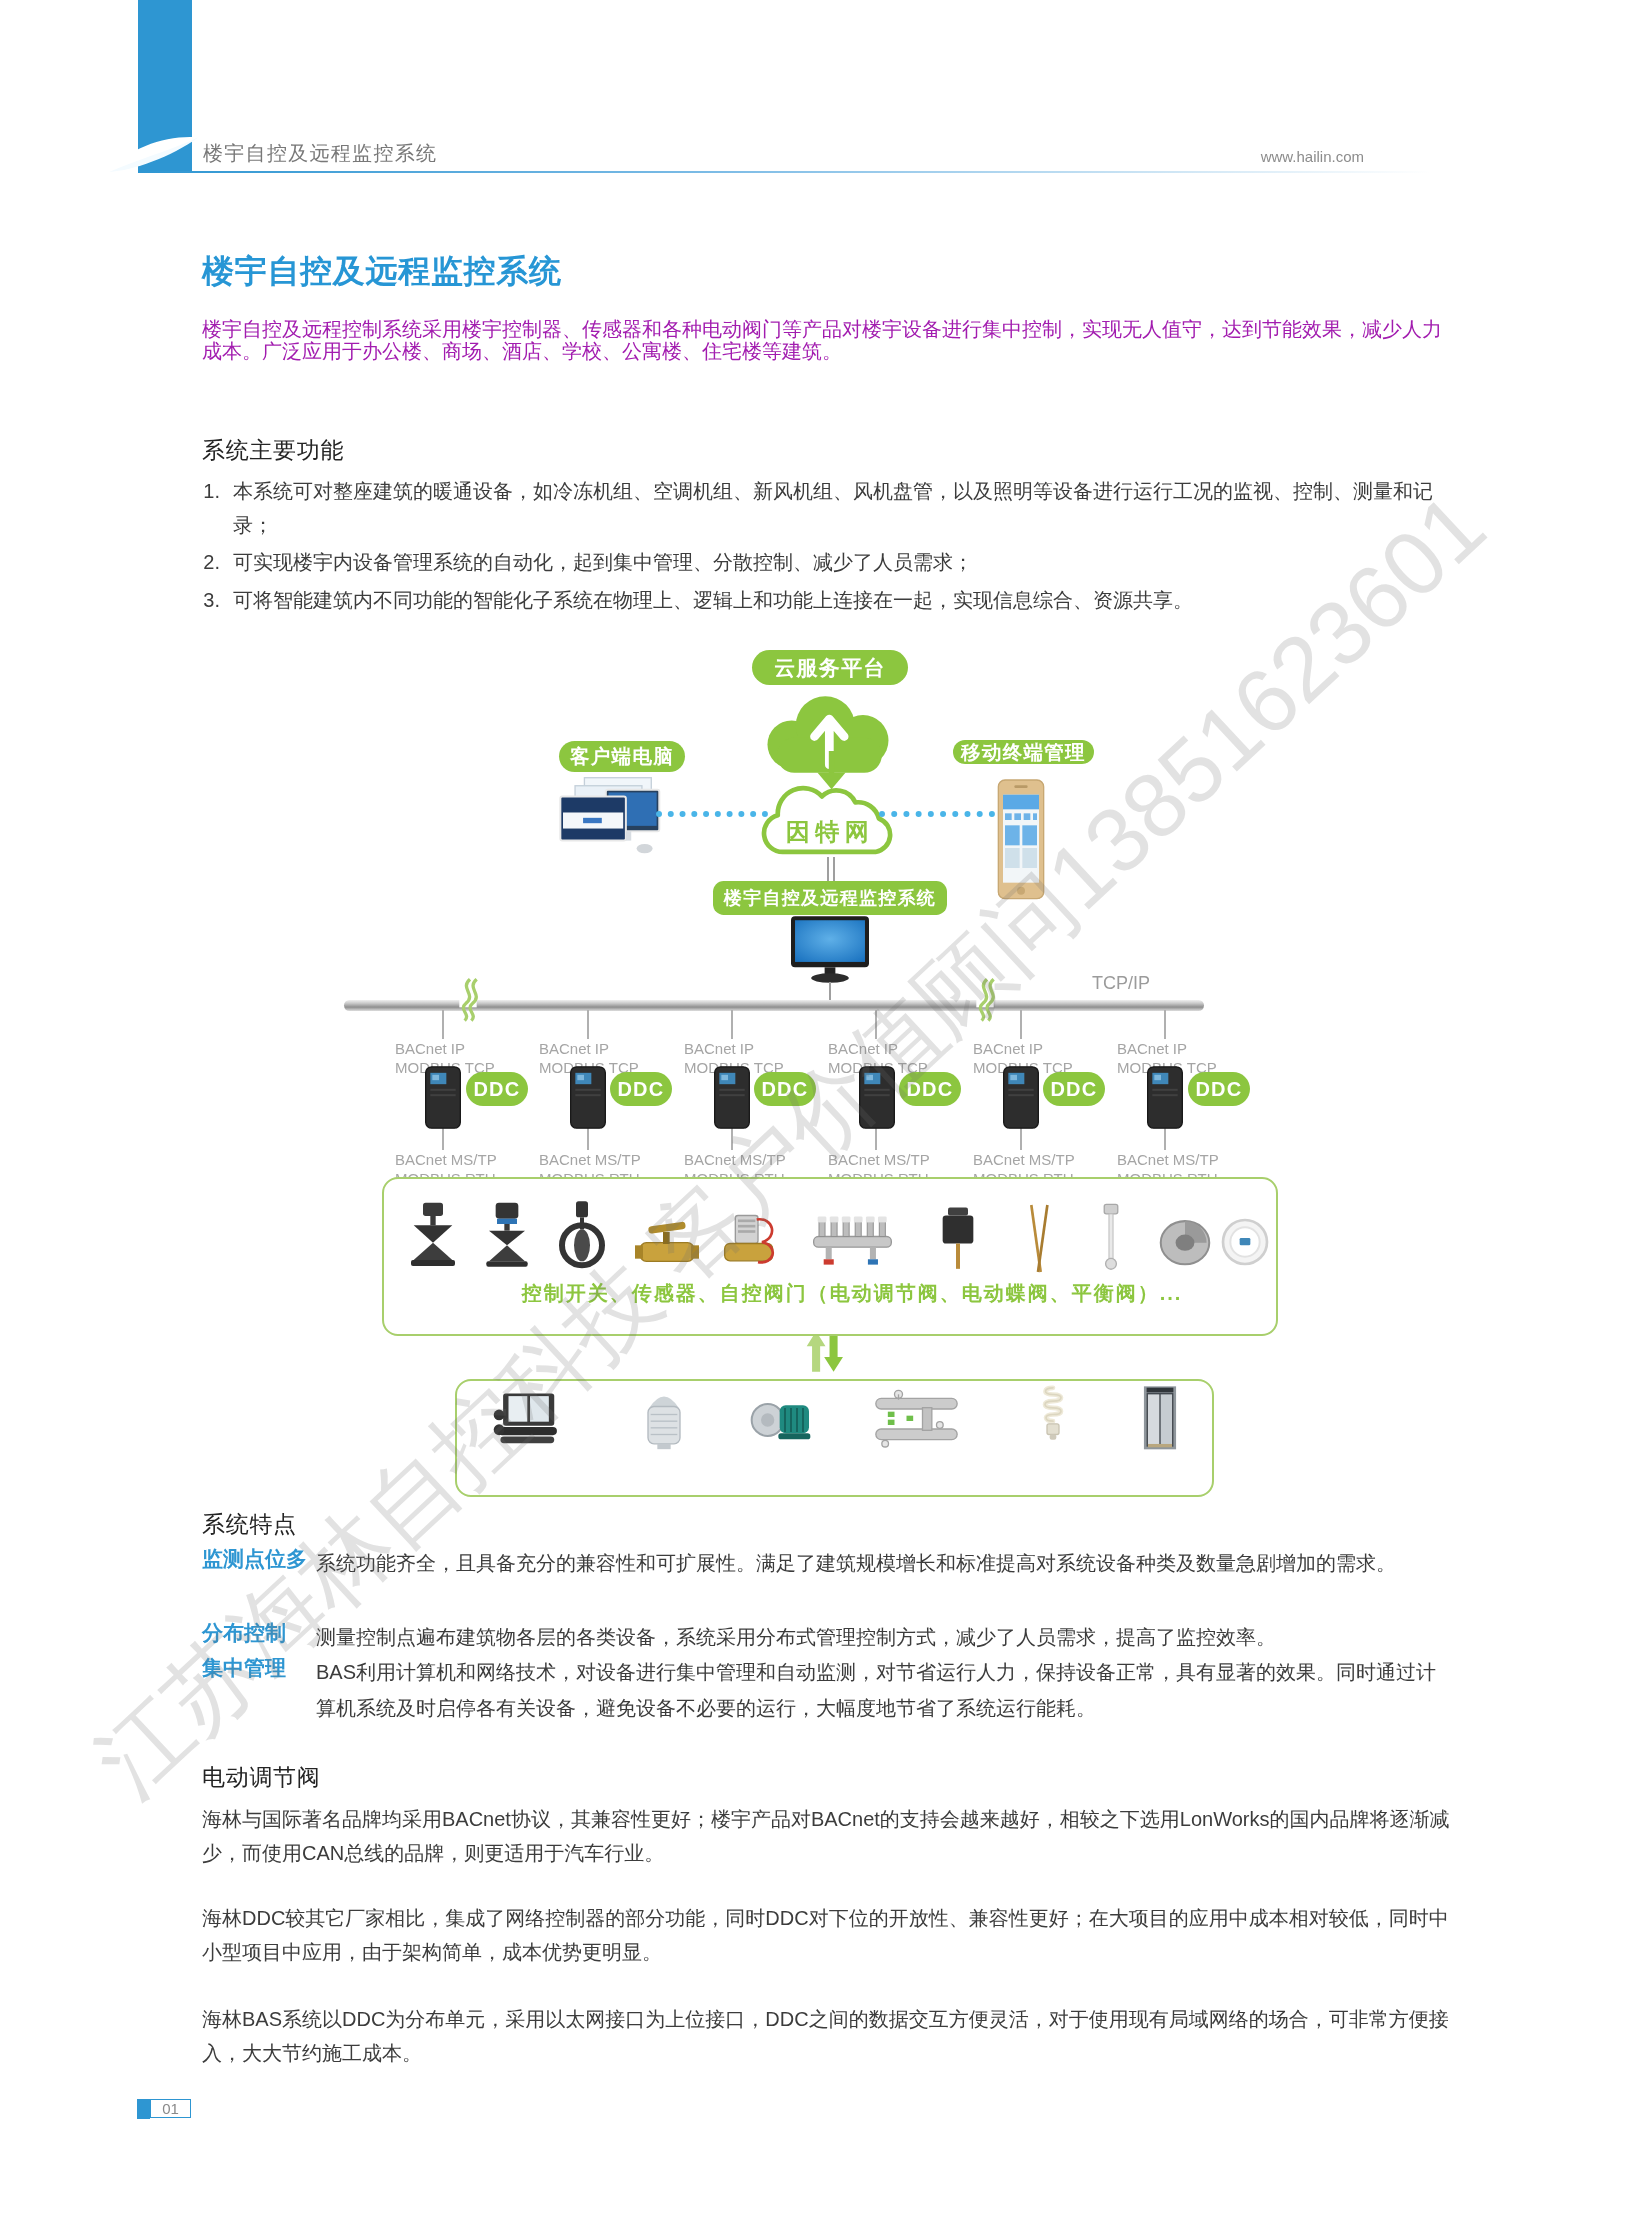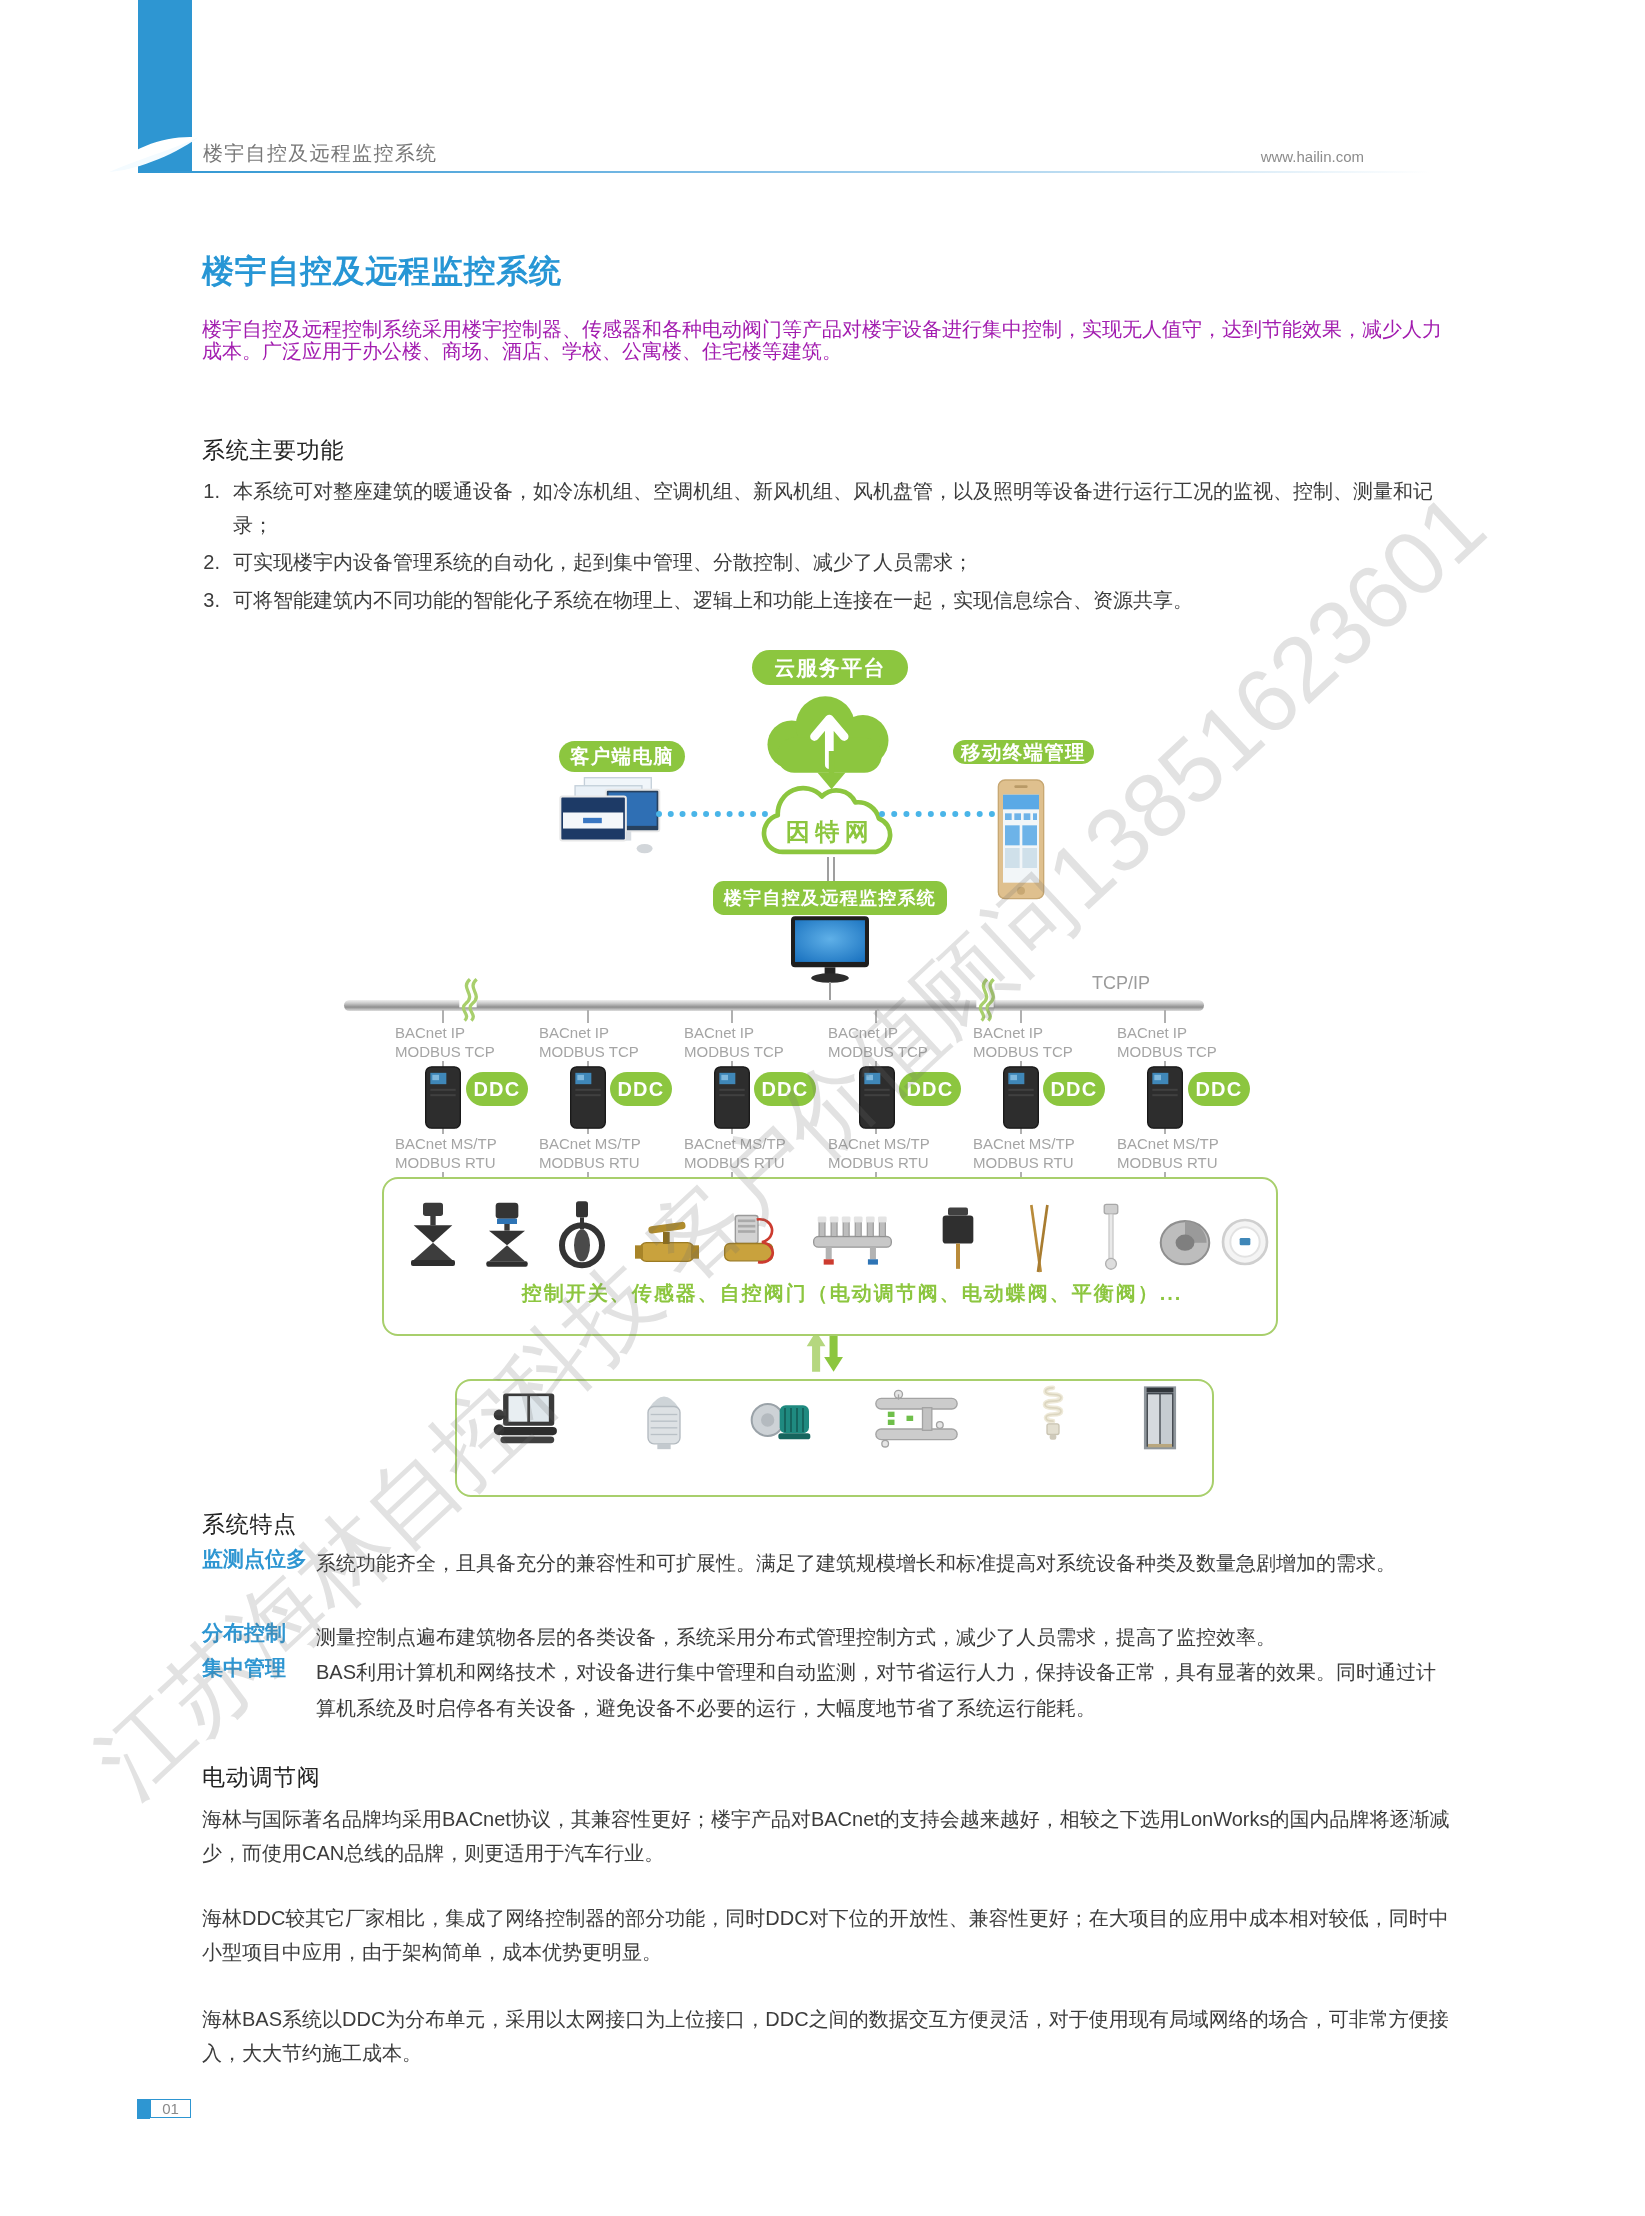--- a/index.html
+++ b/index.html
@@ -24,21 +24,21 @@
   .feat-text{margin-left:114px;font-size:20px;line-height:36px;color:#3c3c3c;}
   .adv-p{left:202px;width:1251px;font-size:20px;line-height:34px;color:#3c3c3c;}
   
   .gpill{position:absolute;background:#8CC63F;color:#fff;font-weight:bold;display:flex;
          align-items:center;justify-content:center;border-radius:17.5px;letter-spacing:1.3px;}
   .dotline{position:absolute;height:0;border-top:6px dotted #4AB5E8;}
   .gbox{position:absolute;border:2px solid #A8CF6C;border-radius:16px;background:#fff;}
   .busbar{left:344px;top:1000px;width:860px;height:10.7px;border-radius:5.4px;
           background:linear-gradient(to bottom,#efefef 0%,#c9c9c9 30%,#8f8f8f 65%,#dedede 100%);}
   .colline{position:absolute;top:1010px;width:2px;height:168px;background:#b0b0b0;z-index:1;}
-  .nettxt{position:absolute;width:114px;font-size:15px;line-height:19px;color:#a5a5a5;background:#fff;z-index:2;}
+  .nettxt{position:absolute;width:114px;font-size:15px;line-height:19px;color:#a5a5a5;background:#fff;z-index:2;margin-top:16px;}
   .tcpip{left:1092px;top:973px;font-size:18px;color:#9b9b9b;}
   .eq-label{position:absolute;top:1457px;font-size:19px;color:#9e9e9e;text-align:center;transform:translateX(-50%);}
   .caption{left:382px;top:1280px;width:896px;text-align:center;font-size:20px;font-weight:bold;
            color:#8CC63F;letter-spacing:2px;margin-left:22px;}
   .dbl-line{left:827px;top:857px;width:4px;height:25.5px;border-left:2px solid #9f9f9f;border-right:2px solid #9f9f9f;}
   .thin-line{position:absolute;background:#9f9f9f;}
   
   .pg-sq{left:137px;top:2099px;width:13.4px;height:19.5px;background:#2E96D2;}
   .pg-box{left:150px;top:2099px;width:39px;height:17px;border:1.3px solid #2E96D2;display:flex;
           align-items:center;justify-content:center;font-size:15px;color:#8a8a8a;}

